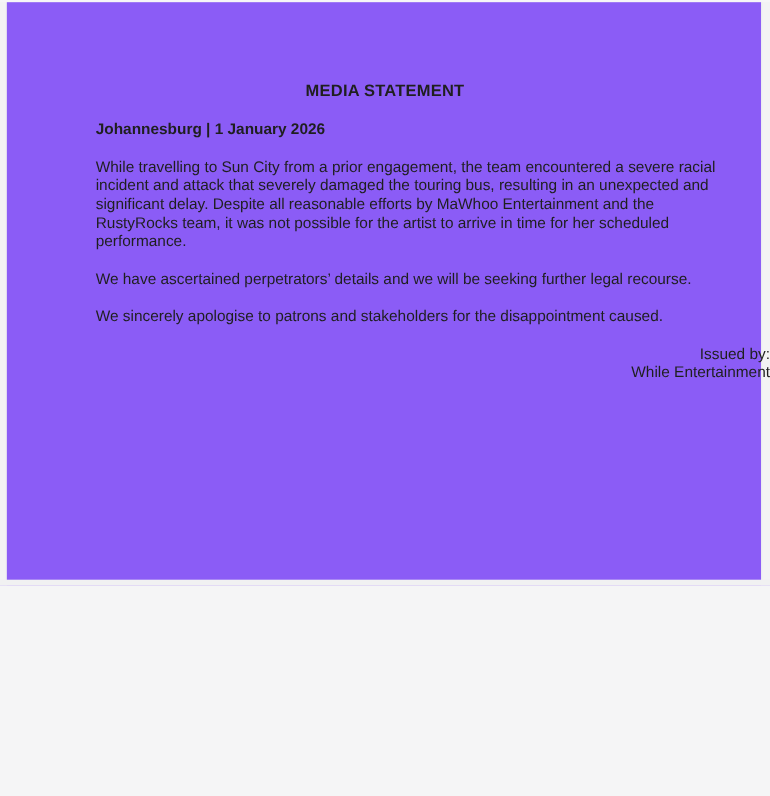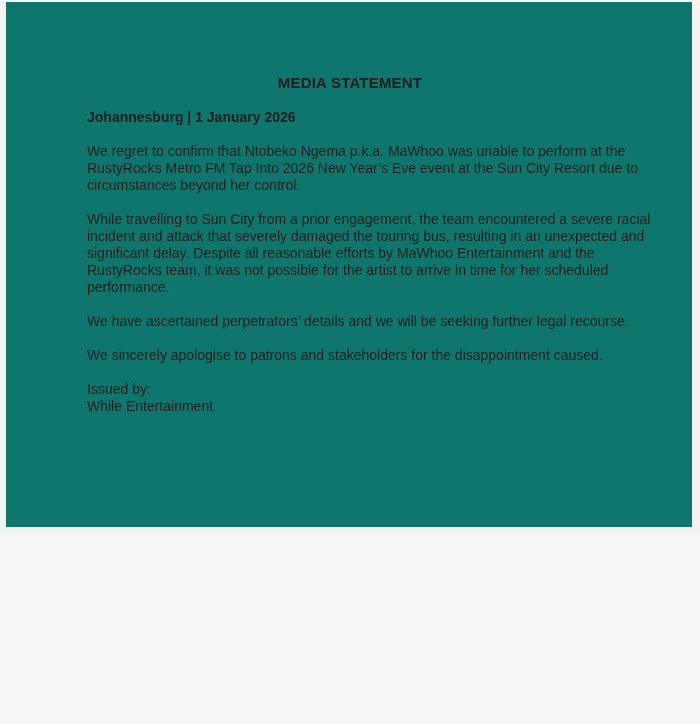--- a/index.html
+++ b/index.html
@@ -10,21 +10,21 @@
     width: 700px;
     height: 724px;
     background: #f5f5f6;
     overflow: hidden;
     font-family: "Liberation Sans", sans-serif;
   }
   .page {
     position: relative;
     width: 700px;
     height: 532px;
-    background: #0f766e;
+    background: #8b5cf6;
   }
   
   .edge {
     position: absolute;
     background: #f3f3f4;
   }
   .edge-left   { left: 0; top: 0; bottom: 0; width: 5px; border-right: 1px solid #f0f0f1; }
   .edge-right  { right: 0; top: 0; bottom: 0; width: 7px; border-left: 1px solid #efeff0; }
   .edge-top    { left: 0; right: 0; top: 0; height: 2px; background: #f6f6f7; }
   .edge-bottom { left: 0; right: 0; bottom: 0; height: 5px; background: #f1f1f2; }
@@ -50,20 +50,21 @@
     font-weight: bold;
     margin: 18px 0 17px 0;
   }
   .para {
     margin: 0 0 17px 0;
     white-space: pre-line;
     max-width: 600px;
   }
   .issued-block {
     margin-top: 16px;
+    text-align: right;
   }
   .issued-line {
     line-height: 17px;
   }
 </style>
 </head>
 <body>
 
 <div class="page">
 
@@ -71,23 +72,20 @@
   <div class="edge edge-right"></div>
   <div class="edge edge-top"></div>
   <div class="edge edge-bottom"></div>
 
   <div class="doc">
 
     <div class="doc-title">MEDIA STATEMENT</div>
 
     <div class="dateline">Johannesburg | 1 January 2026</div>
 
-    <p class="para">We regret to confirm that Ntobeko Ngema p.k.a. MaWhoo was unable to perform at the
-RustyRocks Metro FM Tap Into 2026 New Year’s Eve event at the Sun City Resort due to
-circumstances beyond her control.</p>
 
     <p class="para">While travelling to Sun City from a prior engagement, the team encountered a severe racial
 incident and attack that severely damaged the touring bus, resulting in an unexpected and
 significant delay. Despite all reasonable efforts by MaWhoo Entertainment and the
 RustyRocks team, it was not possible for the artist to arrive in time for her scheduled
 performance.</p>
 
     <p class="para">We have ascertained perpetrators’ details and we will be seeking further legal recourse.</p>
 
     <p class="para">We sincerely apologise to patrons and stakeholders for the disappointment caused.</p>

